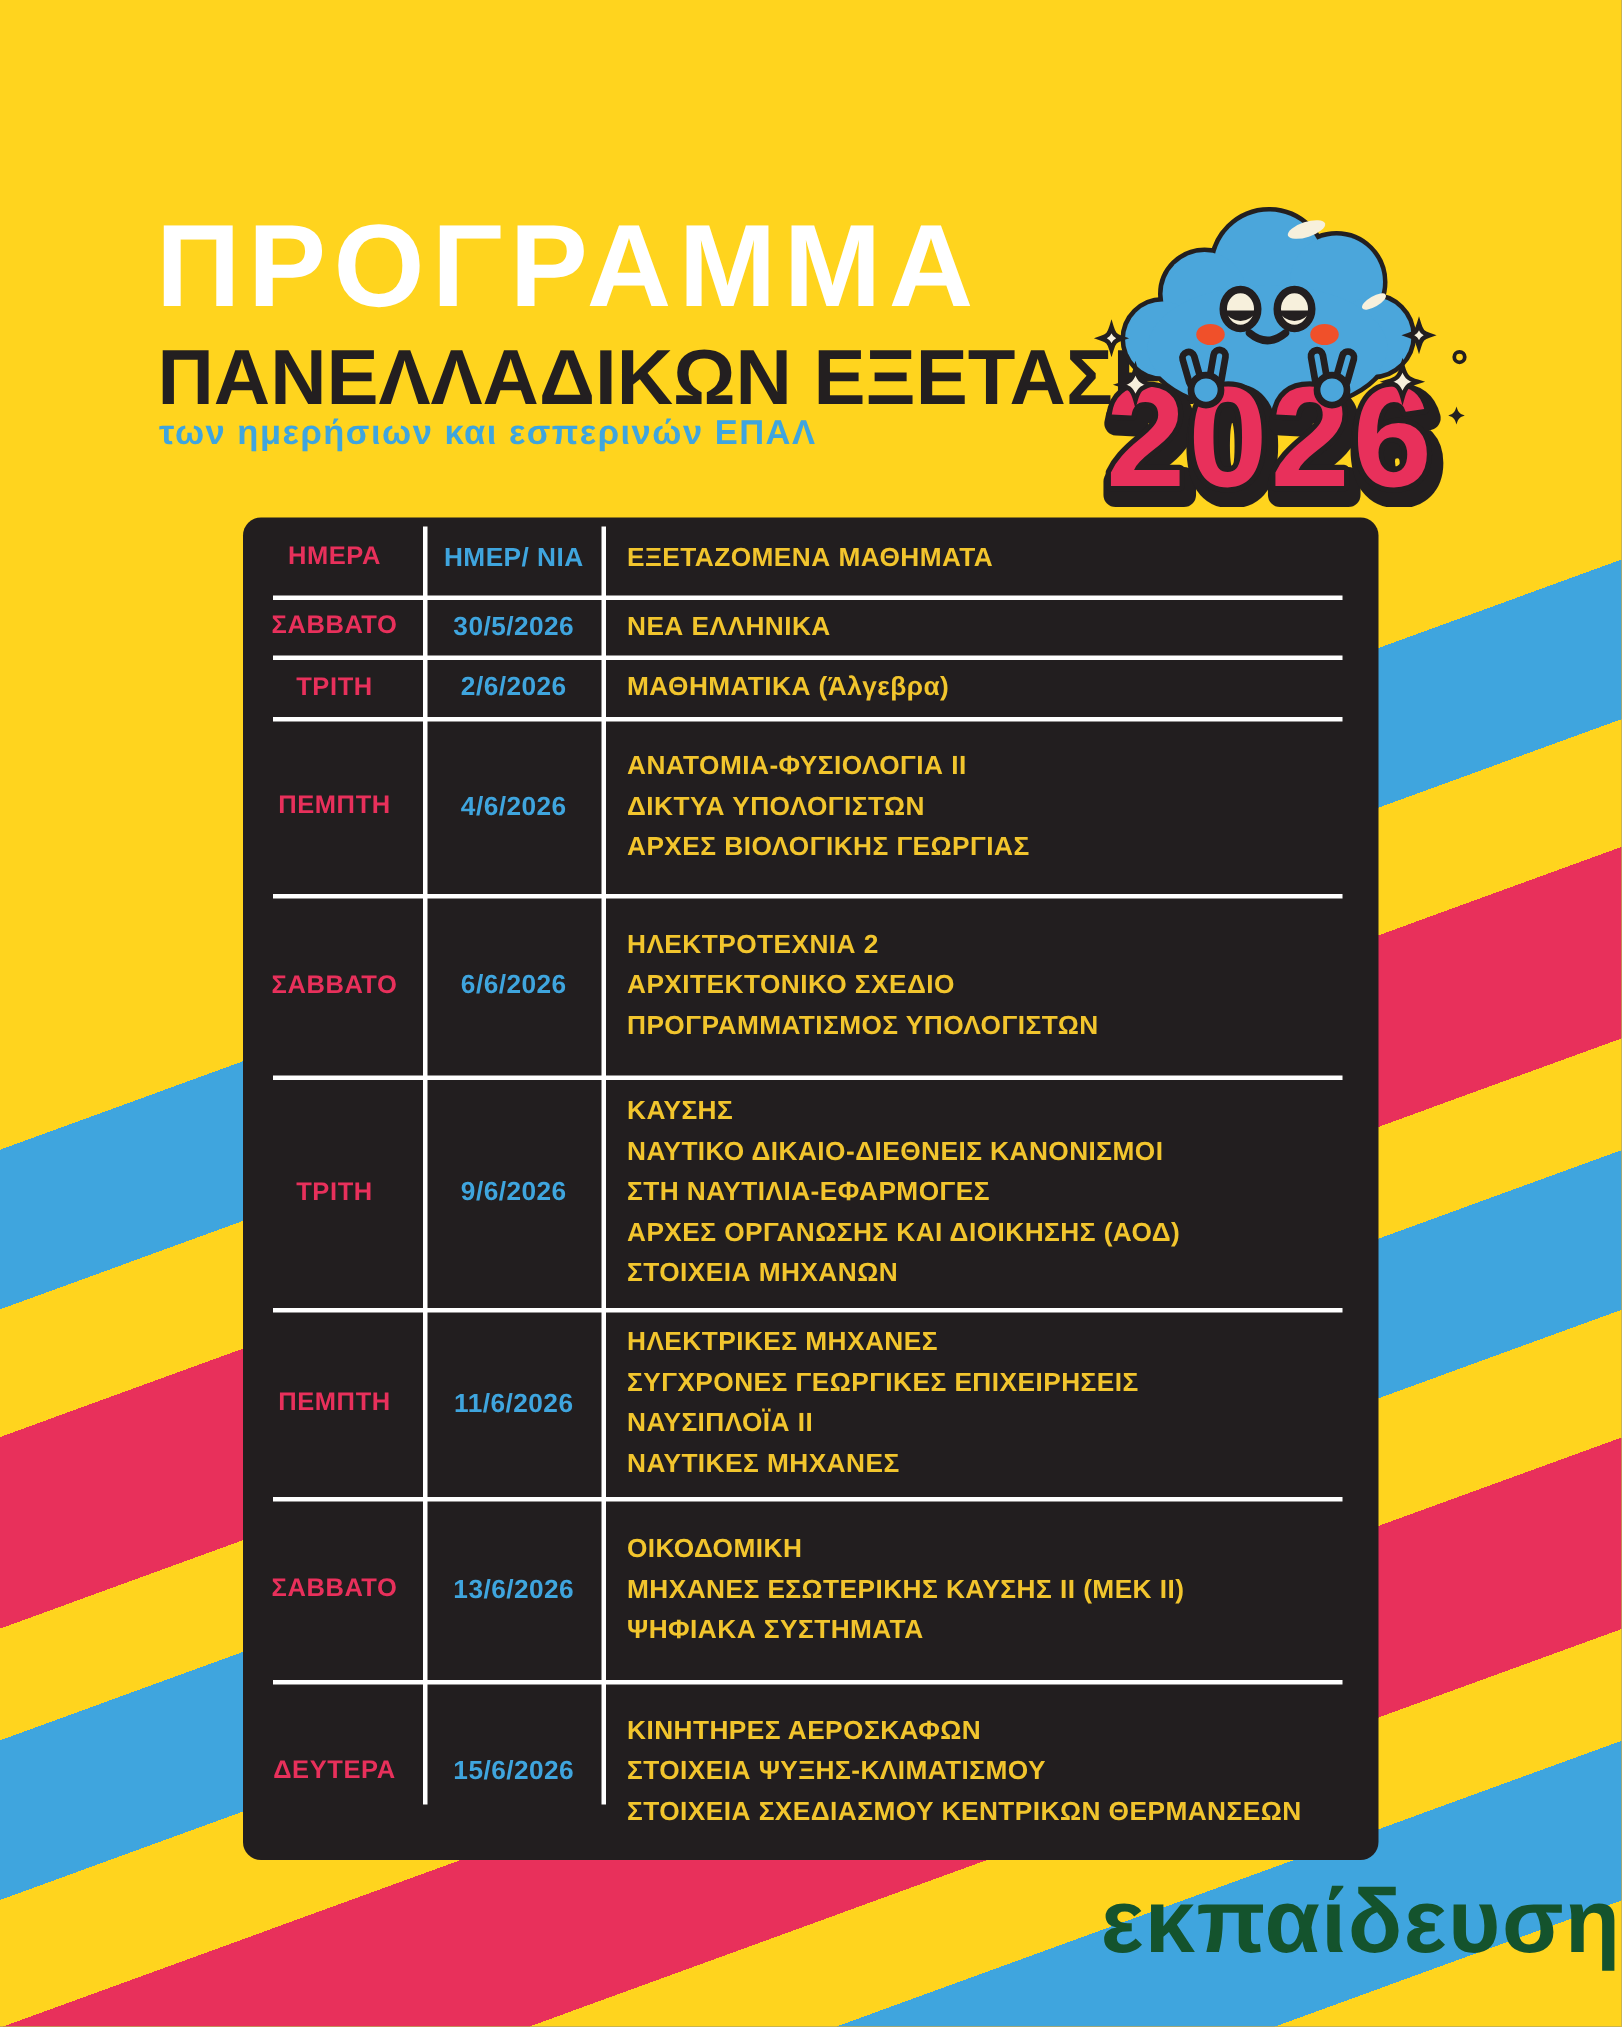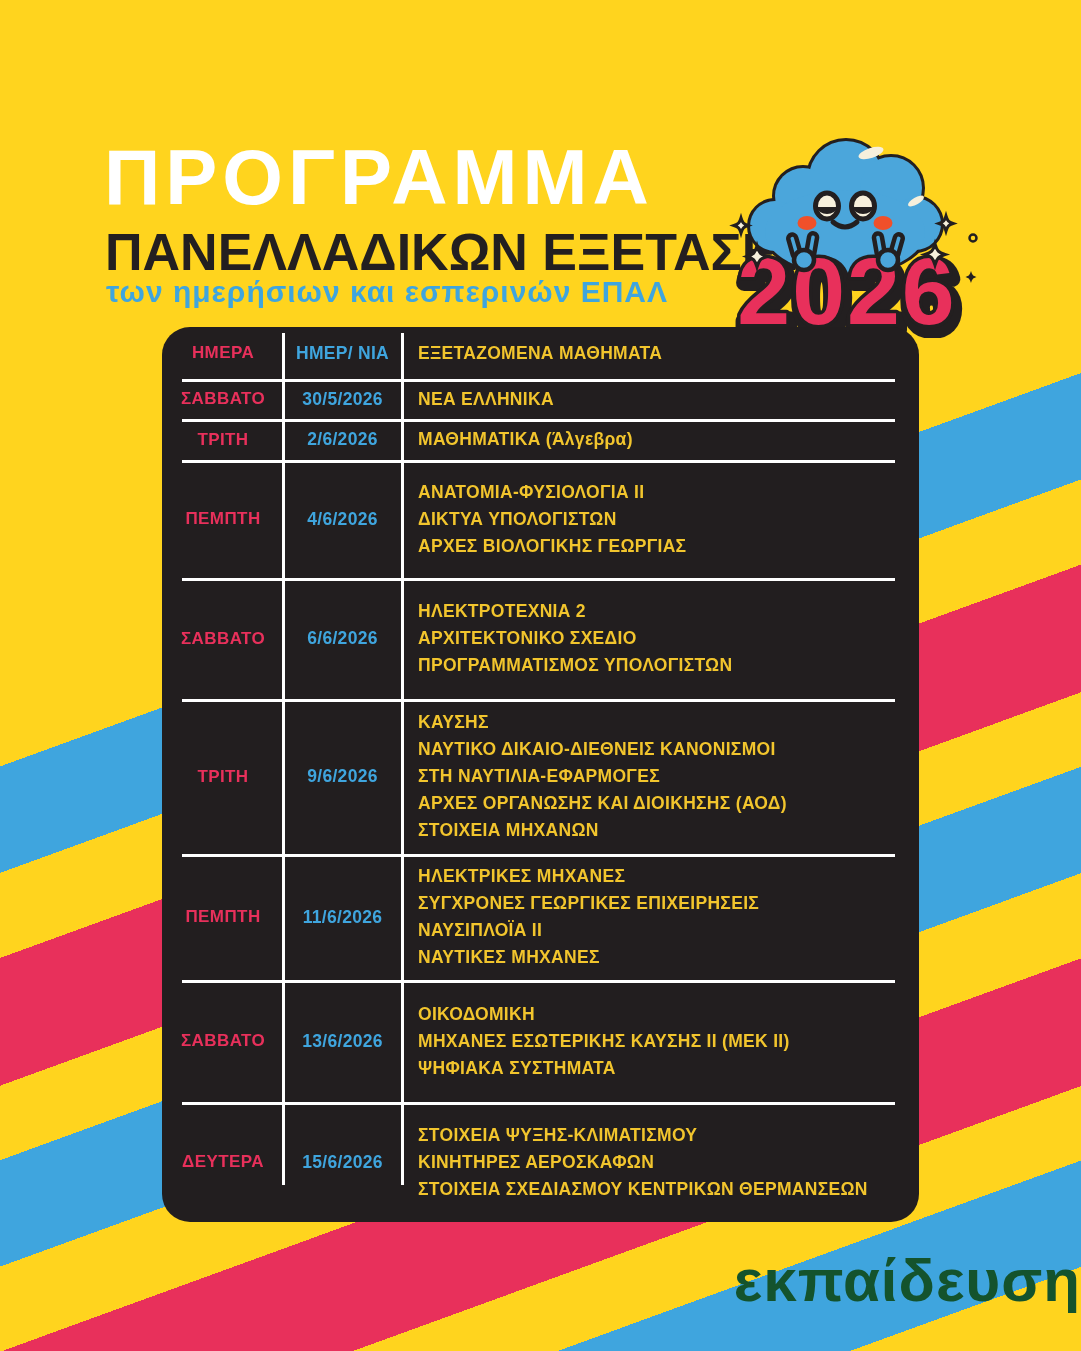--- a/index.html
+++ b/index.html
@@ -37,38 +37,38 @@
     font-size:78px;font-weight:bold;letter-spacing:5px;line-height:1;
     color:#fff;white-space:nowrap;
   }
   .subtitle{
     position:absolute;left:105px;top:226px;
     font-size:52px;font-weight:bold;letter-spacing:0px;line-height:1;
     color:var(--c-dark,#231F20);white-space:nowrap;
   }
   .tagline{
     position:absolute;left:106px;top:277px;
-    font-size:30px;font-weight:bold;letter-spacing:1px;line-height:1;
+    font-size:23px;font-weight:bold;letter-spacing:1px;line-height:1;
     color:var(--c-blue,#3FA5DE);white-space:nowrap;
   }
   .footer-word{
     position:absolute;left:0;top:1246px;width:100%;
     text-align:right;font-size:60px;font-weight:bold;letter-spacing:1px;
     color:#14532d;
   }
   
   .badge{position:absolute;left:703px;top:126px;width:290px;height:212px;}
   .badge svg{display:block;width:100%;height:100%;}
   .cloud-fill{fill:var(--c-cloudBlue,#4BA6DB);}
   .dark{fill:var(--c-dark,#231F20);}
   .cream{fill:#F7F0DC;}
   
   .table{
-    position:absolute;left:162px;top:327px;width:757px;height:895px;
-    background:var(--c-tableBlack,#221E1F);border-radius:28px;
+    position:absolute;left:162px;top:345px;width:757px;height:895px;
+    background:var(--c-tableBlack,#221E1F);border-radius:12px;
   }
   .hline{position:absolute;left:20px;right:24px;height:2.5px;background:#fff;}
   .vline{position:absolute;top:6px;height:852px;width:2.5px;background:#fff;}
   .vline.v1{left:120px;} .vline.v2{left:239px;}
   .row{position:absolute;left:0;right:0;}
   .cell-day{
     position:absolute;left:0;top:0;bottom:0;width:122px;
     display:flex;align-items:center;justify-content:center;
     color:var(--c-pink,#E8305B);font-weight:bold;font-size:17px;letter-spacing:.4px;
   }
@@ -233,22 +233,22 @@
         <div class="cell-subjects">
           <div class="subject">ΟΙΚΟΔΟΜΙΚΗ</div>
           <div class="subject">ΜΗΧΑΝΕΣ ΕΣΩΤΕΡΙΚΗΣ ΚΑΥΣΗΣ ΙΙ (ΜΕΚ ΙΙ)</div>
           <div class="subject">ΨΗΦΙΑΚΑ ΣΥΣΤΗΜΑΤΑ</div>
         </div>
       </div>
       <div class="row" style="top: 775px; height: 120px;">
         <div class="cell-day">ΔΕΥΤΕΡΑ</div>
         <div class="cell-date">15/6/2026</div>
         <div class="cell-subjects">
+          <div class="subject">ΚΙΝΗΤΗΡΕΣ ΑΕΡΟΣΚΑΦΩΝ</div>
           <div class="subject">ΣΤΟΙΧΕΙΑ ΨΥΞΗΣ-ΚΛΙΜΑΤΙΣΜΟΥ</div>
-          <div class="subject">ΚΙΝΗΤΗΡΕΣ ΑΕΡΟΣΚΑΦΩΝ</div>
           <div class="subject">ΣΤΟΙΧΕΙΑ ΣΧΕΔΙΑΣΜΟΥ ΚΕΝΤΡΙΚΩΝ ΘΕΡΜΑΝΣΕΩΝ</div>
         </div>
       </div>
       <div class="hline" style="top: 52px;"></div>
       <div class="hline" style="top: 92px;"></div>
       <div class="hline" style="top: 133px;"></div>
       <div class="hline" style="top: 251px;"></div>
       <div class="hline" style="top: 372px;"></div>
       <div class="hline" style="top: 527px;"></div>
       <div class="hline" style="top: 653px;"></div>

